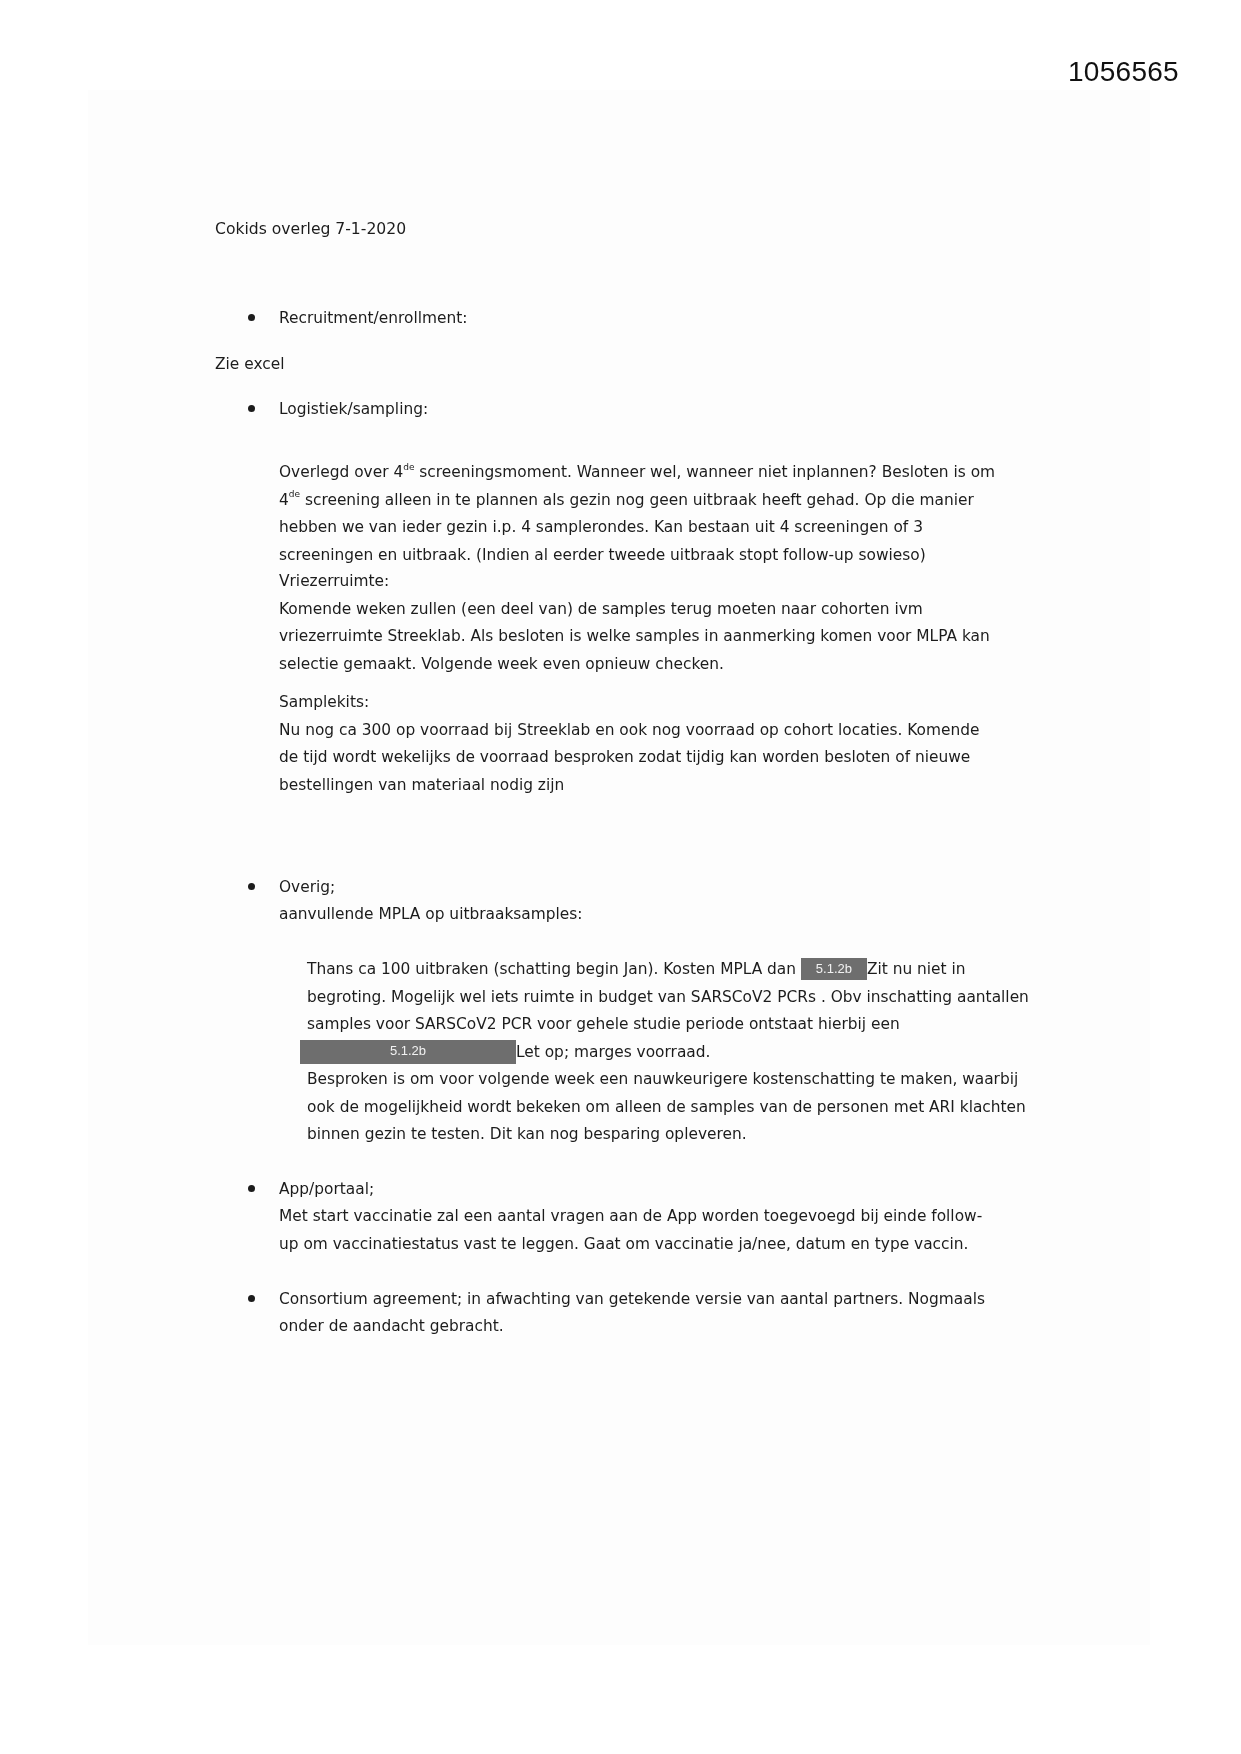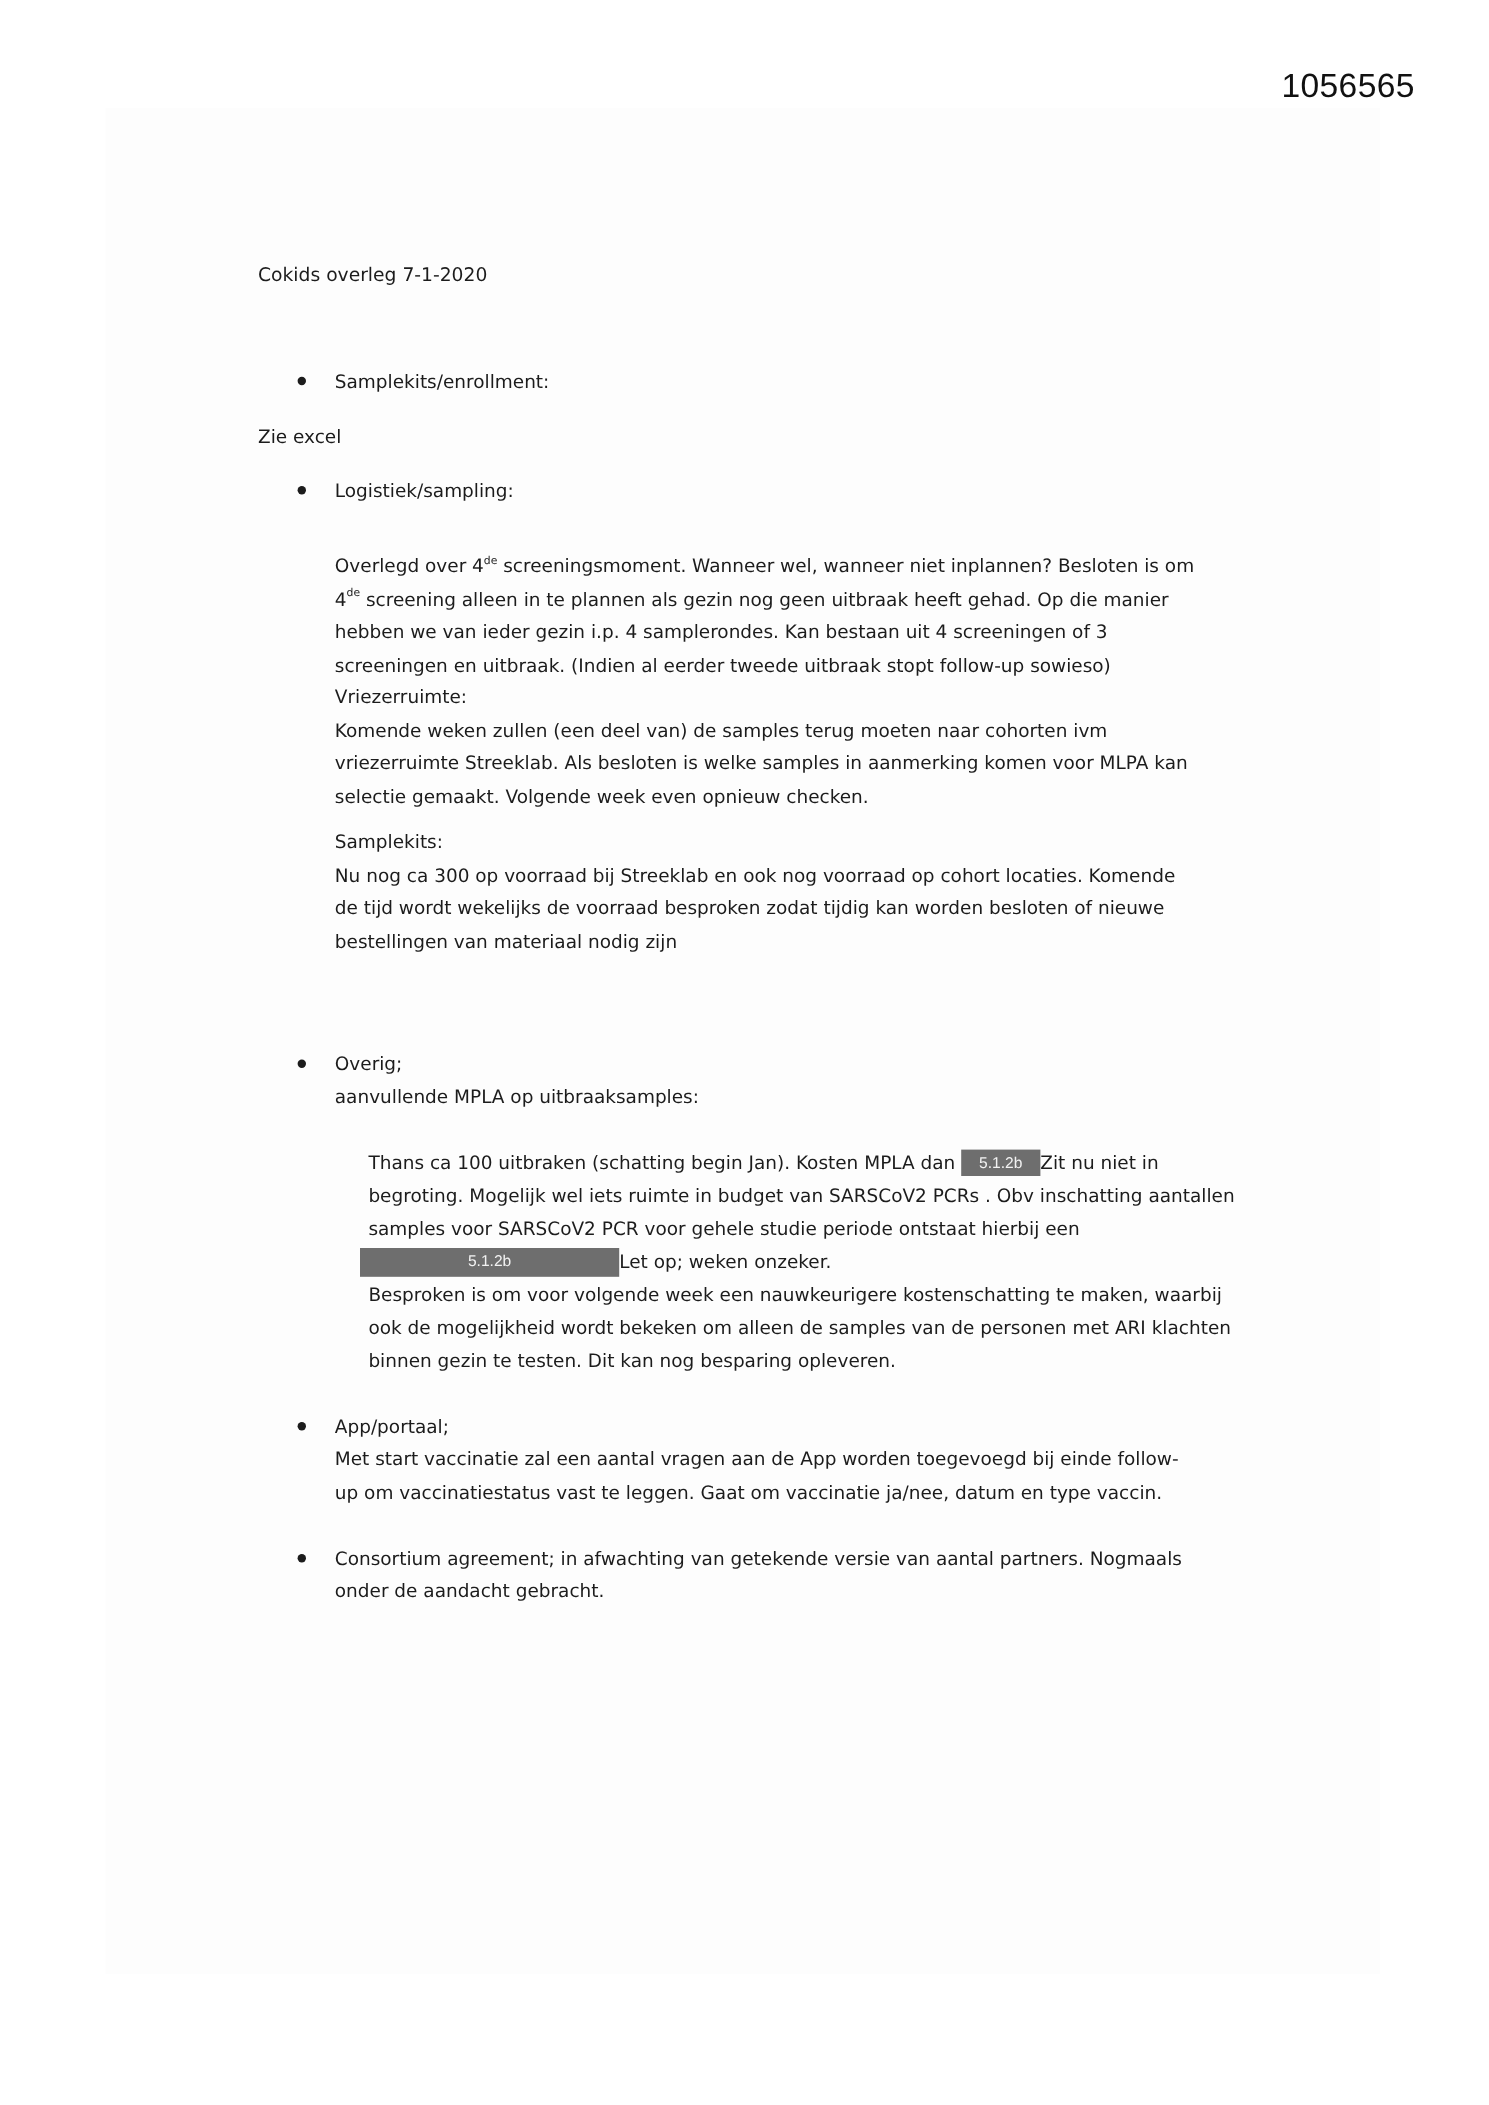--- a/index.html
+++ b/index.html
@@ -123,21 +123,21 @@
 <div class="scan-area"></div>
 
 <div class="doc-id">1056565</div>
 
 <div class="page">
 
   <div class="title">Cokids overleg 7-1-2020</div>
 
   <div class="bullet-row" style="top:305px;">
     <span class="bullet"></span>
-    <span class="bullet-text">Samplekits/enrollment:</span>
+    <span class="bullet-text">Recruitment/enrollment:</span>
   </div>
   <div class="plain" style="left:215px; top:351px;">Zie excel</div>
 
   <div class="bullet-row" style="top:396px;">
     <span class="bullet"></span>
     <span class="bullet-text">Logistiek/sampling:</span>
   </div>
 
   <div class="block" style="top:459px;">
     <span class="line"><span>Overlegd over 4</span><sup>de</sup><span> screeningsmoment. Wanneer wel, wanneer niet inplannen? Besloten is om</span></span>
@@ -165,21 +165,21 @@
     <span class="bullet-text">Overig;</span>
   </div>
   <div class="plain" style="left:279px; top:901px;">aanvullende MPLA op uitbraaksamples:</div>
 
   <div class="block" style="top:956px;margin-left:28px;">
     <span class="line"><span>Thans ca 100 uitbraken (schatting begin Jan). Kosten MPLA dan</span> <span class="redact small">5.1.2b</span><span>Zit nu niet in</span></span>
     <span class="line">begroting. Mogelijk wel iets ruimte in budget van SARSCoV2 PCRs . Obv inschatting aantallen</span>
     <span class="line">samples voor SARSCoV2 PCR voor gehele studie periode ontstaat hierbij een</span>
     <span class="line" style="position:relative;">
         <span class="redact large" style="left:-7px; top:1px;">5.1.2b</span>
-        <span style="position:absolute; left:209px;">Let op; weken onzeker.</span>
+        <span style="position:absolute; left:209px;">Let op; marges voorraad.</span>
       </span>
     <span class="line">Besproken is om voor volgende week een nauwkeurigere kostenschatting te maken, waarbij</span>
     <span class="line">ook de mogelijkheid wordt bekeken om alleen de samples van de personen met ARI klachten</span>
     <span class="line">binnen gezin te testen. Dit kan nog besparing opleveren.</span>
   </div>
 
   <div class="bullet-row" style="top:1176px;">
     <span class="bullet"></span>
     <span class="bullet-text">App/portaal;</span>
   </div>

